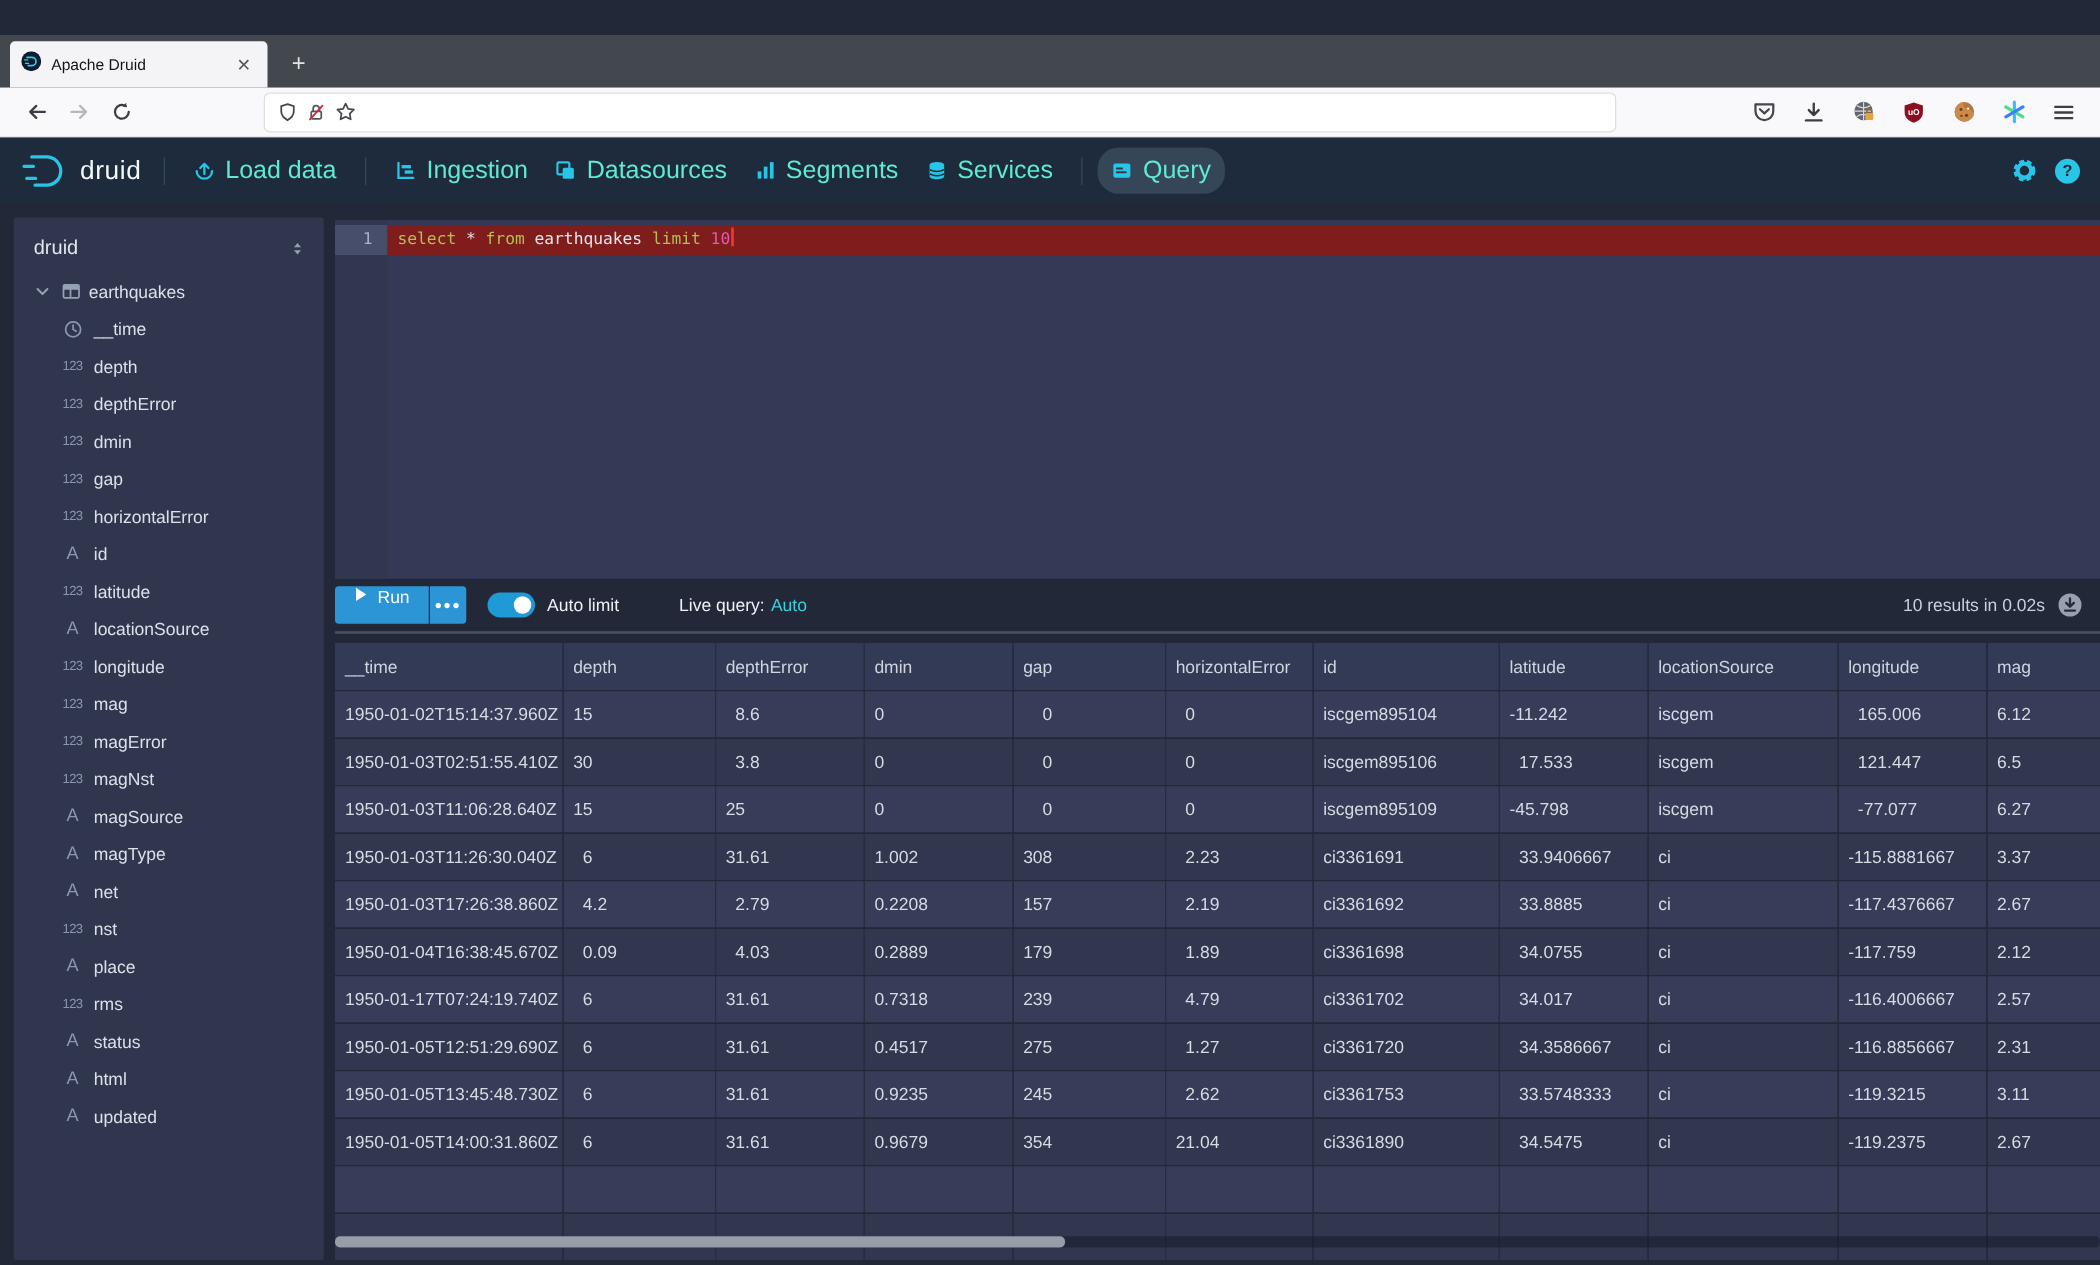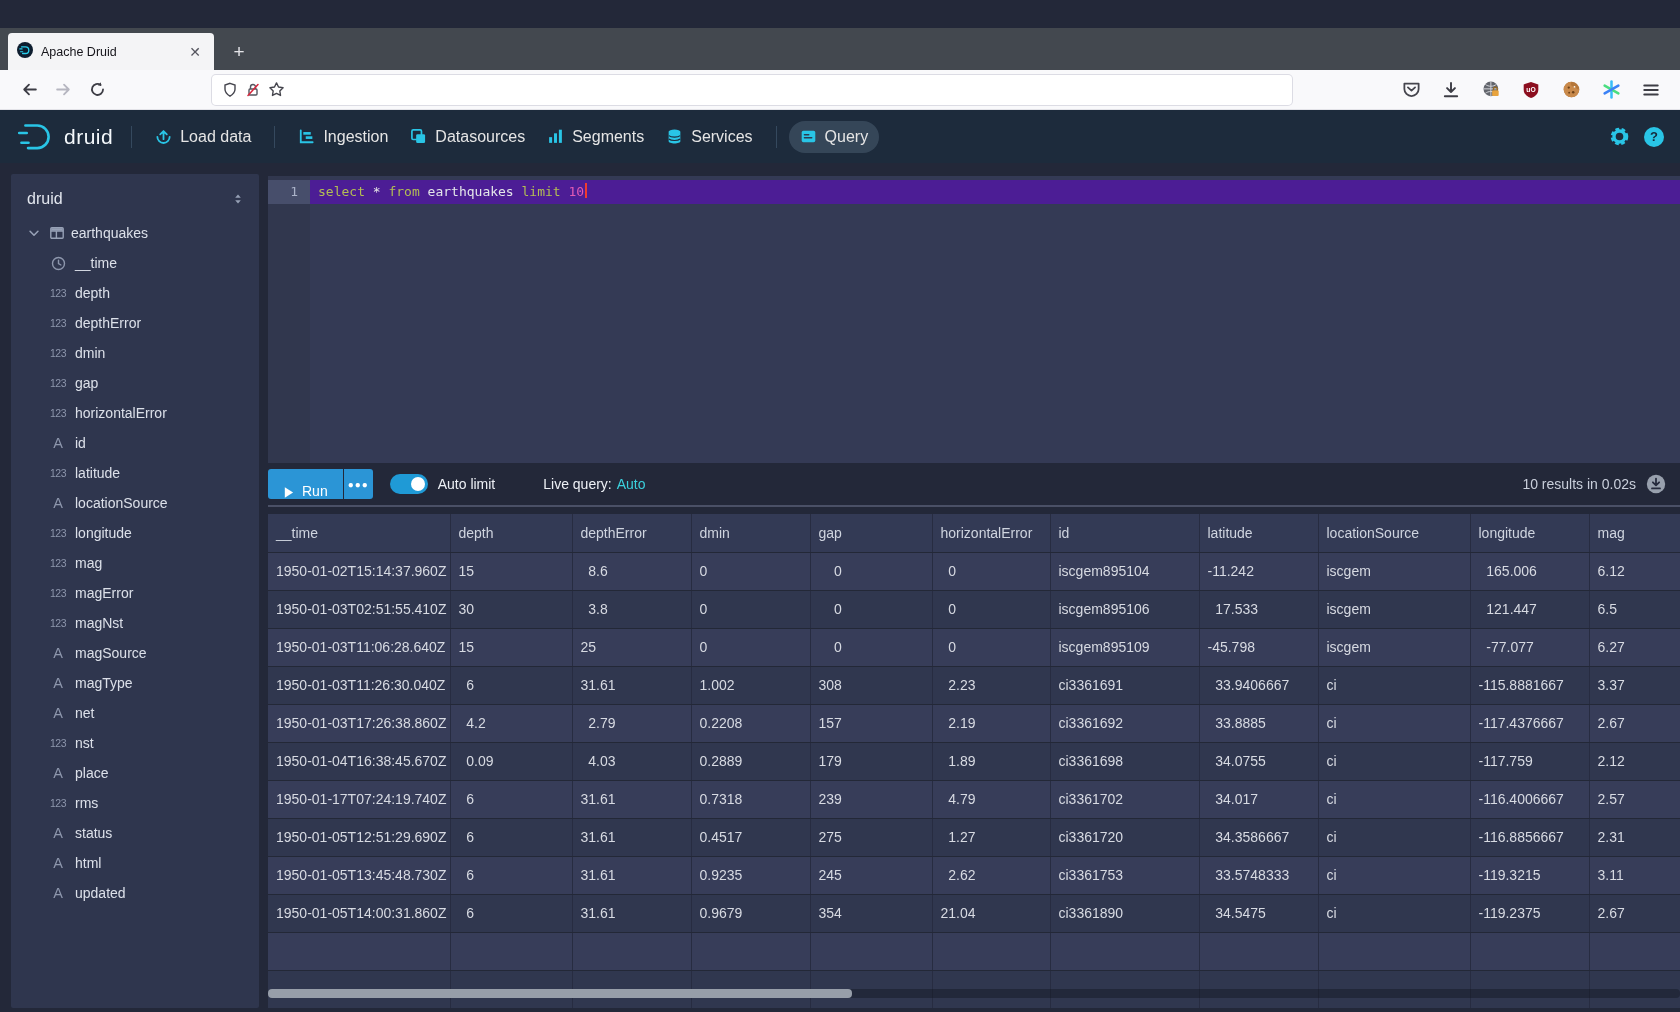--- a/index.html
+++ b/index.html
@@ -31,21 +31,21 @@
   .url-rest { color:#8a8a96; }
   .tb-icons { margin-left:auto; display:flex; align-items:center; gap:10px; padding-right:2px; }
   .tbicon { width:30px; height:30px; display:flex; align-items:center; justify-content:center; border-radius:4px; }
 
   
   .appheader { position:absolute; top:110px; left:0; right:0; height:53px; background:#1d2b3c; display:flex; align-items:center; padding:0 16px; }
   .brand-logo { display:flex; align-items:center; margin-right:8px; color:#2ad0ee; }
   .brand { color:#f4f8fb; font-size:21px; letter-spacing:.5px; margin-right:6px; }
   .appnav { display:flex; align-items:center; }
   .appnav .sep { width:1px; height:22px; background:#35495e; margin:0 12px; }
-  .nav-item { display:flex; gap:8px; padding:7px 11px; border-radius:17px; color:#e5e5e5; font-size:16px; }
+  .nav-item { display:flex; align-items:center; gap:8px; padding:7px 11px; border-radius:17px; color:#5eead4; font-size:20px; }
   .nav-item .nicon { display:flex; color:#29c5e6; }
   .nav-item.active { background:rgba(143,170,190,.22); }
   .header-right { margin-left:auto; display:flex; align-items:center; gap:14px; }
   .gear { color:#29c5e6; display:flex; }
   .help-circle { width:20px; height:20px; border-radius:50%; background:#29c5e6; color:#16283a; font-size:13px; font-weight:bold; display:flex; align-items:center; justify-content:center; }
 
   
   .content { position:absolute; top:163px; left:0; right:0; bottom:0; background:#232839; }
 
   
@@ -61,30 +61,30 @@
   .tA { font-size:14.5px; color:#8d96ac; }
   .tlabel { white-space:nowrap; }
 
   
   .querypane { position:absolute; left:268px; top:0; right:0; bottom:0; }
   .editor { position:absolute; top:13px; left:0; right:0; height:287px; background:#343a55; display:flex; font-family:"DejaVu Sans Mono", monospace; font-size:13px; }
   .gutter { width:42px; background:#31374e; color:#7f88a0; text-align:right; padding-top:4px; }
   .gutter-cell { height:24px; line-height:24px; padding-right:12px; }
   .gutter-cell.active { background:#474e6b; color:#aab2c8; }
   .codearea { flex:1; padding-top:4px; position:relative; }
-  .code-line { height:24px; line-height:24px; padding-left:8px; background:#4c1d95; white-space:pre; }
+  .code-line { height:24px; line-height:24px; padding-left:8px; background:#7f1d1d; white-space:pre; }
   .tok-kw { color:#b3bf53; }
   .tok-op { color:#e6e6e6; }
   .tok-id { color:#e3e6ea; }
   .tok-num { color:#e25ab4; }
   .cursor { display:inline-block; width:2px; height:15px; background:#f23b2e; vertical-align:-2px; margin-left:1px; }
 
   
   .runbar { position:absolute; top:300px; left:0; right:0; height:42px; display:flex; align-items:center; }
-  .btn-run { height:30px; display:flex; align-items:flex-end; gap:8px; background:#2b95d6; color:#fff; font-size:14px; border:none; padding:0 15px; border-radius:3px 0 0 3px; font-family:inherit; }
+  .btn-run { height:30px; display:flex; align-items:flex-start; gap:8px; background:#2b95d6; color:#fff; font-size:14px; border:none; padding:0 15px; border-radius:3px 0 0 3px; font-family:inherit; }
   .btn-more { height:30px; width:29px; margin-left:1px; background:#2b95d6; color:#fff; border:none; border-radius:0 3px 3px 0; font-size:10px; letter-spacing:1px; display:flex; align-items:center; justify-content:center; }
   .switch { margin-left:17px; width:38px; height:20px; border-radius:10px; background:#1f9ad6; position:relative; }
   .switch .knob { position:absolute; right:3px; top:3px; width:14px; height:14px; border-radius:50%; background:#fff; }
   .lbl { color:#edf0f5; font-size:14px; margin-left:10px; }
   .lbl.lq { margin-left:48px; }
   .lbl.cyan { color:#3bd0dc; margin-left:5px; }
   .summary { margin-left:auto; color:#c9cfdb; font-size:14px; }
   .dl-icon { margin:0 14px 0 10px; display:flex; }
 
   .divider { position:absolute; top:342px; left:0; right:0; height:2px; background:#4a5066; }

